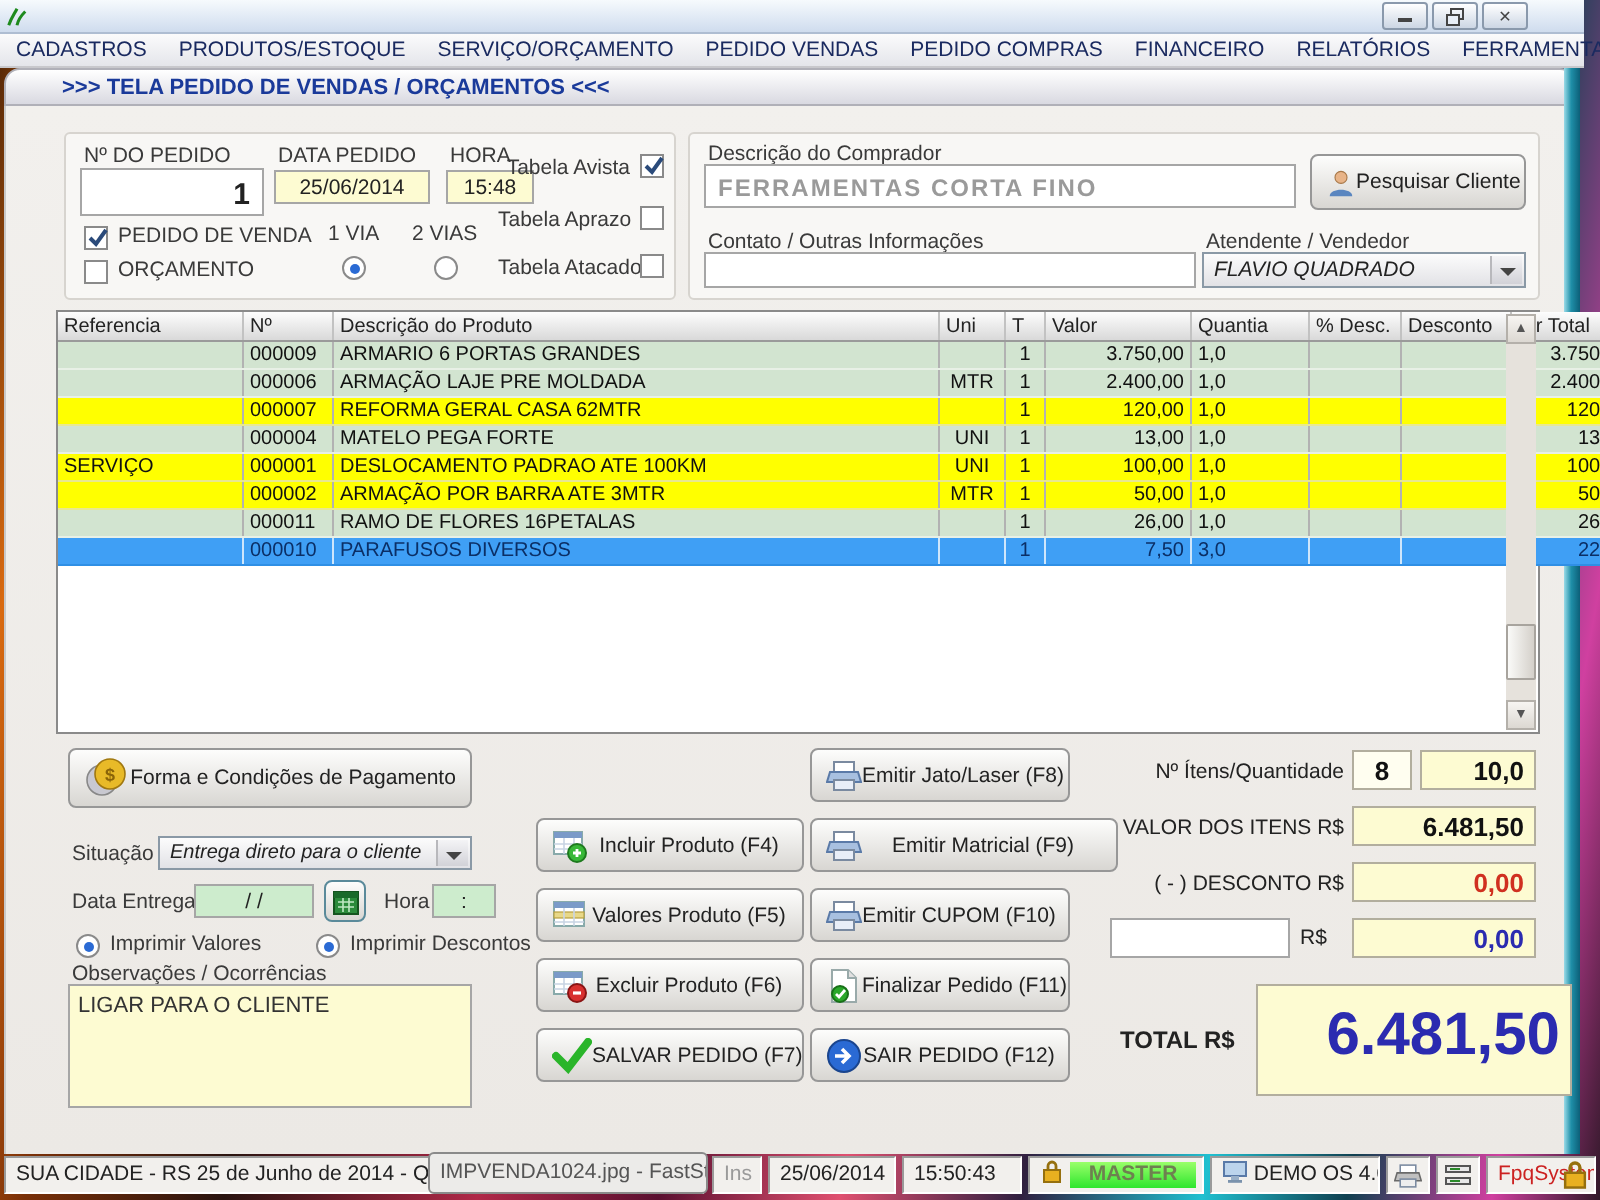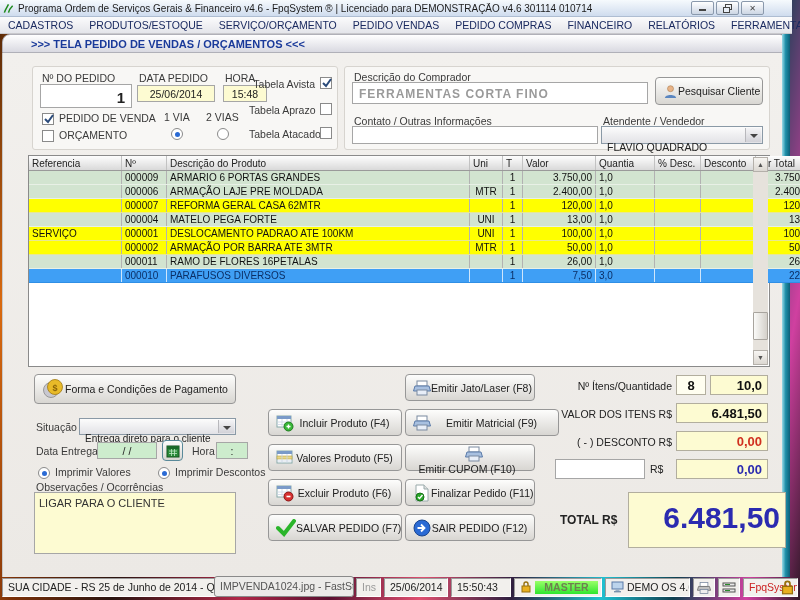--- a/index.html
+++ b/index.html
@@ -26,21 +26,21 @@
   .groupbox{position:absolute;background:#f8f7f5;border:1px solid #d7d4cf;border-radius:3px;}
   .lbl{position:absolute;font-size:10.5px;color:#3a3a3a;white-space:nowrap;}
   .field{position:absolute;background:#fff;border:1px solid #a6a6a6;box-sizing:border-box;font-size:10.5px;color:#222;}
   .field.yellow{background:#fdfbd2;text-align:center;}
   .field.green{background:#cdeccd;text-align:center;}
   .cb{position:absolute;width:12px;height:12px;background:#fff;border:1px solid #8a8a8a;box-sizing:border-box;}
   .cb svg{position:absolute;left:0px;top:-1px;}
   .rb{position:absolute;width:12px;height:12px;background:#fff;border:1px solid #8a8a8a;border-radius:50%;box-sizing:border-box;}
   .rb.on::after{content:"";position:absolute;left:2.5px;top:2.5px;width:5px;height:5px;border-radius:50%;background:#2a6ad4;}
   .combo{position:absolute;border:1px solid #8a99a6;background:linear-gradient(#fcfcfc,#e2e2e6);box-sizing:border-box;font-size:10.5px;color:#222;}
-  .combo .val{position:absolute;left:5px;top:14px;white-space:nowrap;}
+  .combo .val{position:absolute;left:5px;top:2px;white-space:nowrap;font-style:italic;}
   .combo .arrowbox{position:absolute;right:1px;top:1px;bottom:1px;width:15px;background:linear-gradient(#f4f4f6,#d2d2d8);border-left:1px solid #b8b8bc;}
   .combo .arrowbox::after{content:"";position:absolute;left:4px;top:6px;border-left:4px solid transparent;border-right:4px solid transparent;border-top:4px solid #444;}
   .btn{position:absolute;border:1px solid #979797;border-radius:4px;background:linear-gradient(#fdfdfc,#d8d6d2);box-sizing:border-box;display:flex;align-items:center;font-size:10.5px;color:#222;cursor:default;}
   .btn .ic{flex:none;margin-left:7px;}
   .btn .t{flex:1;text-align:center;padding-right:6px;white-space:nowrap;}
   
   #grid{left:28px;top:155px;width:742px;height:212px;background:#fff;border:1px solid #8a8a8a;box-sizing:border-box;}
   #grid table{border-collapse:collapse;table-layout:fixed;width:725px;font-size:10px;}
   #grid th{height:14px;background:linear-gradient(#fdfdfd,#d9d9d9);border-right:1px solid #c2c2c2;border-bottom:1px solid #9a9a9a;font-weight:normal;text-align:left;padding:0 3px;color:#222;overflow:hidden;white-space:nowrap;}
   #grid td{height:13px;border-right:1px solid #b2b2b2;padding:0 3px;color:#111;overflow:hidden;white-space:nowrap;}
@@ -62,21 +62,20 @@
   #masterfield{position:absolute;left:20px;top:2px;right:3px;bottom:2px;background:linear-gradient(#9aff6a,#2ee62e);text-align:center;font-weight:bold;color:#6e8050;font-size:10.5px;line-height:13px;}
 </style>
 </head>
 <body>
 <div id="screen">
 
   <div class="abs" id="titlebar">
     <svg class="appicon" viewBox="0 0 16 16">
         <path d="M2 14 C4 8 6 6 8 2 M8 14 C9 9 12 6 14 4" stroke="#1e8a1e" stroke-width="2.2" fill="none"></path>
       </svg>
-    <span class="title">Programa Ordem de Serviços Gerais &amp; Financeiro v4.6 - FpqSystem ® | Licenciado para  DEMONSTRAÇÃO v4.6 301114 010714</span>
     <span id="winbtns">
       <span class="winbtn">
           <svg width="8" height="8" viewBox="0 0 8 8">
             <rect x="0" y="5" width="7" height="2" fill="#444"></rect>
           </svg>
         </span>
       <span class="winbtn">
           <svg width="9" height="9" viewBox="0 0 9 9">
             <rect x="2.5" y="0.5" width="6" height="5" fill="none" stroke="#444"></rect>
             <rect x="0.5" y="3.5" width="6" height="5" fill="#e8eef6" stroke="#444"></rect>
@@ -356,21 +355,21 @@
     <span class="t">Emitir Jato/Laser (F8)</span>
   </div>
   <div class="btn" style="left:405px;top:409px;width:154px;height:27px;">
     <svg class="ic" width="18" height="18" viewBox="0 0 18 18">
         <rect x="4" y="2" width="10" height="5" fill="#fff" stroke="#7a8aa0"></rect>
         <path d="M2 7h14l1.5 5H.5z" fill="#a8c0e0" stroke="#5a7aa8"></path>
         <rect x="4" y="11" width="10" height="5" fill="#e8eef8" stroke="#7a8aa0"></rect>
       </svg>
     <span class="t">Emitir Matricial   (F9)</span>
   </div>
-  <div class="btn" style="left:405px;top:444px;width:130px;height:27px;flex-direction:column;">
+  <div class="btn" style="left:405px;top:444px;width:130px;height:27px;">
     <svg class="ic" width="18" height="18" viewBox="0 0 18 18">
         <rect x="4" y="2" width="10" height="5" fill="#fff" stroke="#7a8aa0"></rect>
         <path d="M2 7h14l1.5 5H.5z" fill="#a8c0e0" stroke="#5a7aa8"></path>
         <rect x="4" y="11" width="10" height="5" fill="#e8eef8" stroke="#7a8aa0"></rect>
       </svg>
     <span class="t">Emitir CUPOM   (F10)</span>
   </div>
   <div class="btn" style="left:405px;top:479px;width:130px;height:27px;">
     <svg class="ic" width="18" height="18" viewBox="0 0 18 18">
         <path d="M3 1h8l4 4v12H3z" fill="#fff" stroke="#9aa"></path>

